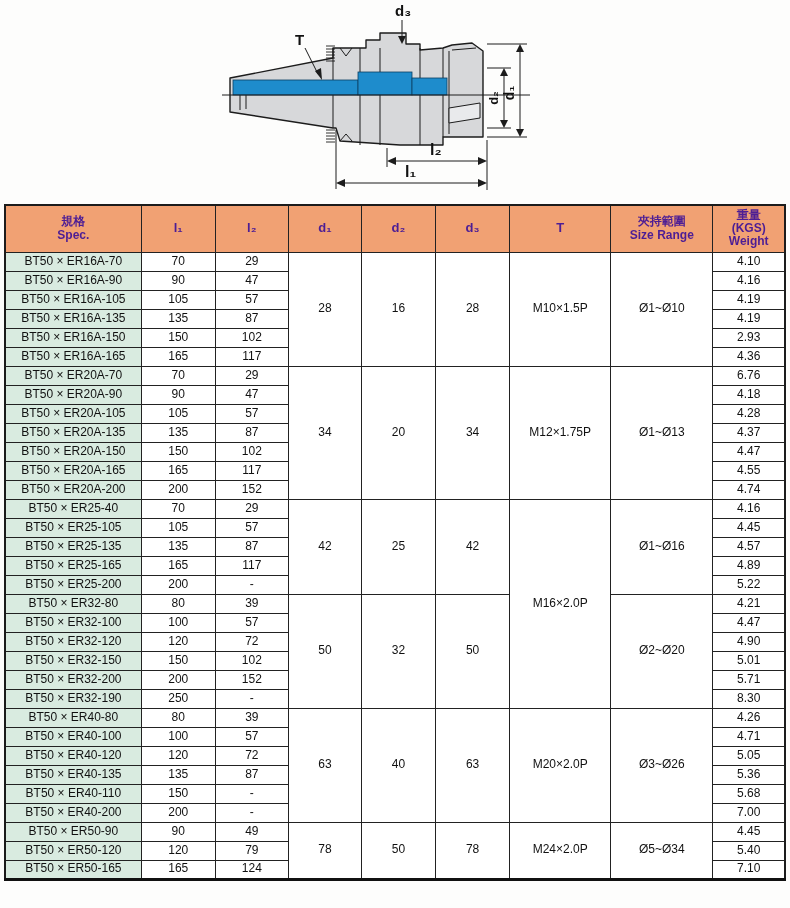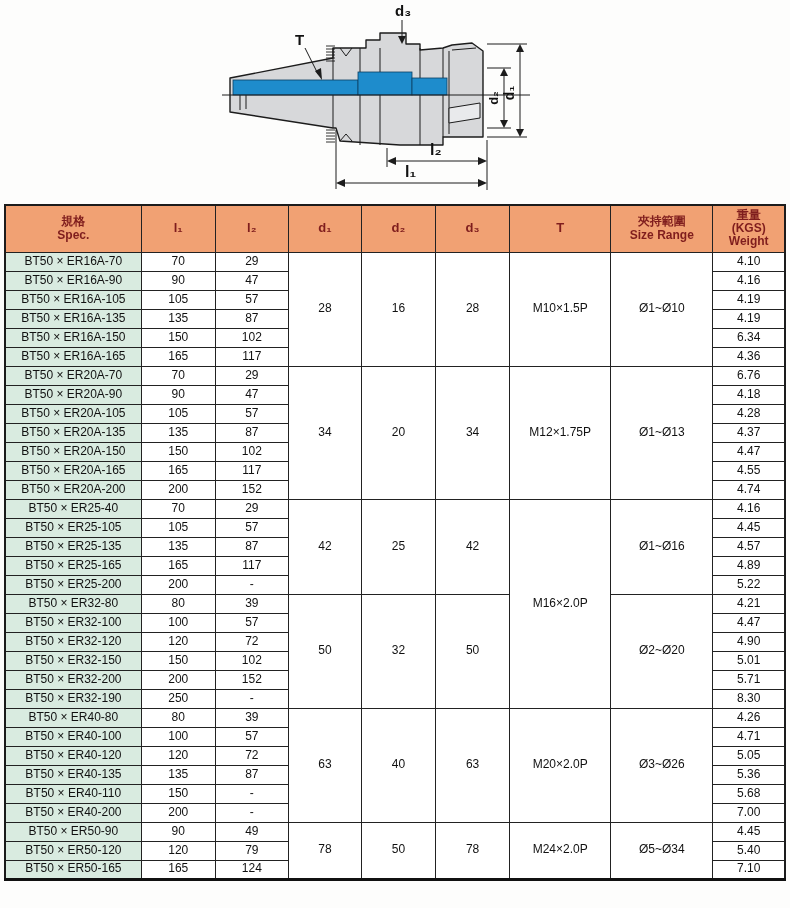--- a/index.html
+++ b/index.html
@@ -26,21 +26,21 @@
     font-size:12px;
     line-height:1.12;
     padding:0;
     overflow:hidden;
     white-space:nowrap;
   }
   .spec-table thead th {
     background:#f1a173;
     height:47px;
     font-weight:bold;
-    color:#7f1d1d;
+    color:#4c1d95;
   }
   .spec-table thead th .hsub { font-size:13px; }
   .spec-table tbody td { height:19px; background:#ffffff; color:#111; }
   .spec-table tbody td.spec { background:#d9ebe0;margin-left:40px; }
   svg text { font-family:"Liberation Sans", sans-serif; }
 </style>
 </head>
 <body>
 
 <div class="drawing-wrap">
@@ -201,21 +201,21 @@
       <tr>
         <td class="spec">BT50 × ER16A-135</td>
         <td>135</td>
         <td>87</td>
         <td>4.19</td>
       </tr>
       <tr>
         <td class="spec">BT50 × ER16A-150</td>
         <td>150</td>
         <td>102</td>
-        <td>6.34</td>
+        <td>2.93</td>
       </tr>
       <tr>
         <td class="spec">BT50 × ER16A-165</td>
         <td>165</td>
         <td>117</td>
         <td>4.36</td>
       </tr>
       <tr>
         <td class="spec">BT50 × ER20A-70</td>
         <td>70</td>

